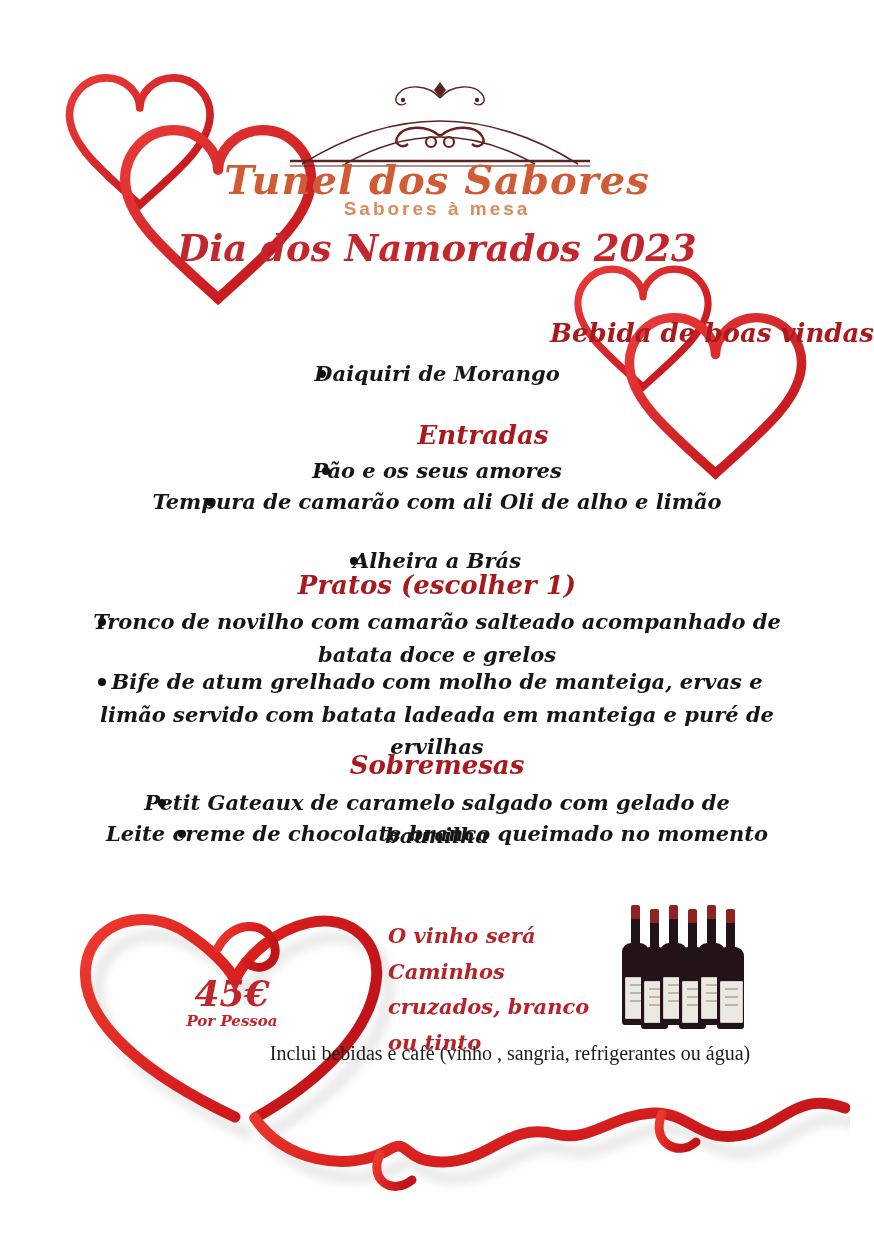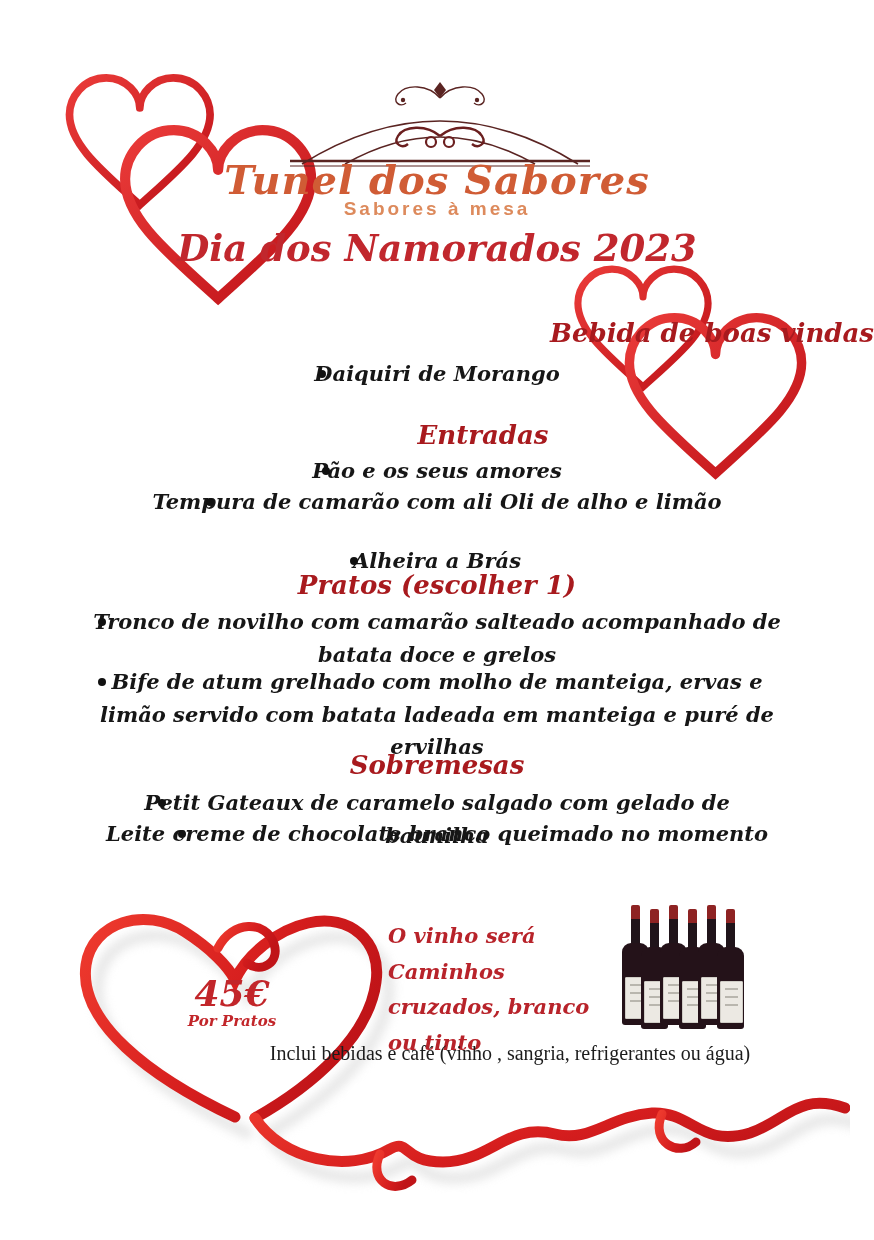--- a/index.html
+++ b/index.html
@@ -141,21 +141,21 @@
       <path d="M168,86 C182,58 216,58 224,82 C230,100 212,112 197,101" stroke-width="9"></path>
 
       <path d="M205,256 C232,298 298,312 340,287 C360,276 352,300 393,300 C440,300 458,260 505,272 C540,281 560,254 602,251 C642,249 650,286 700,271 C736,259 748,230 795,246"></path>
 
       <path d="M330,292 C318,318 342,334 362,318" stroke-width="9"></path>
       <path d="M612,252 C600,280 628,296 646,280" stroke-width="9"></path>
     </g>
   </svg>
 
   <div class="abs script price" style="left:152px;top:972px;">45€</div>
-  <div class="abs script price-note" style="left:152px;top:1012px;">Por Pratos</div>
+  <div class="abs script price-note" style="left:152px;top:1012px;">Por Pessoa</div>
 
   <div class="abs script wine-note" style="left:388px;top:918px;">O vinho será Caminhos cruzados, branco ou tinto</div>
 
   <div class="abs bottles" style="left:622px;top:905px;">
     <div class="bottle">
         <span class="cap"></span>
         <span class="neck"></span>
         <span class="body"></span>
         <span class="label">
           <i></i>

